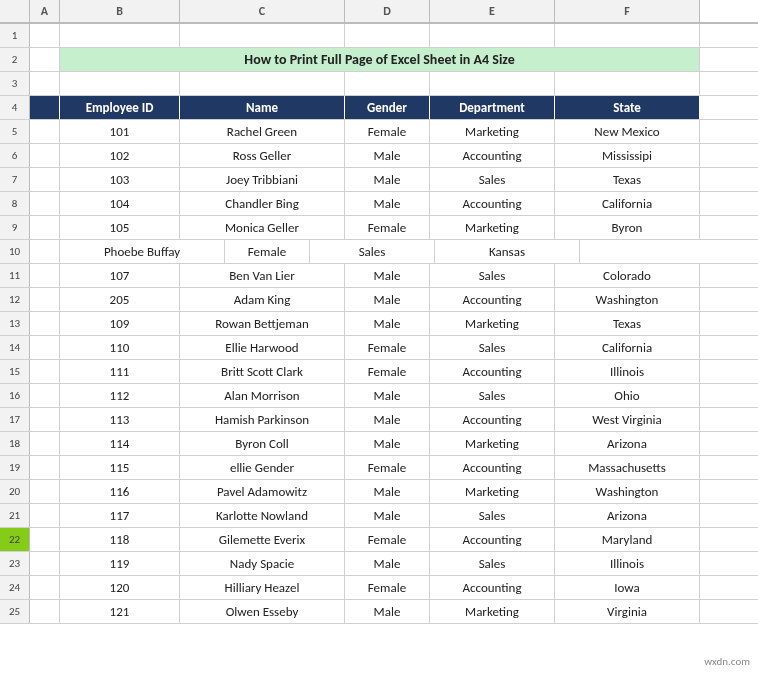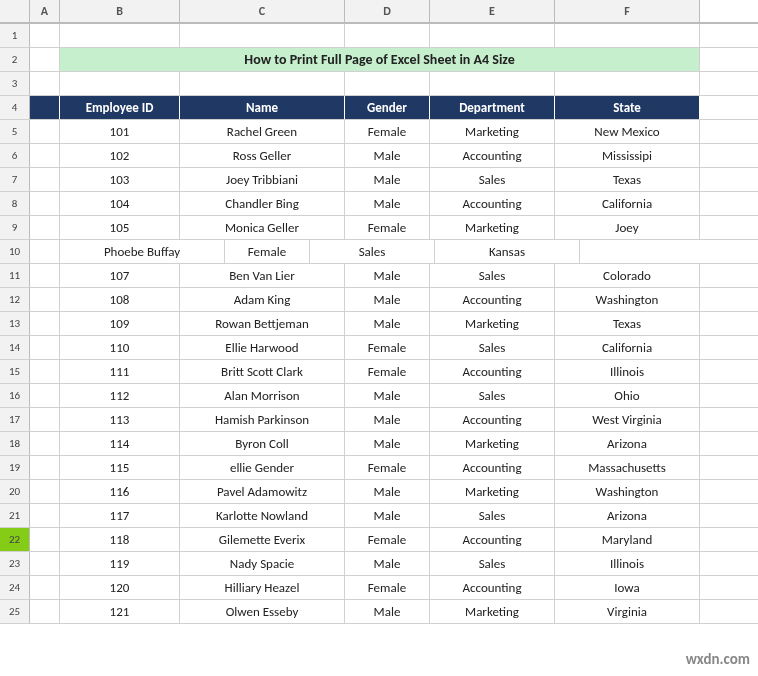--- a/index.html
+++ b/index.html
@@ -216,21 +216,21 @@
         <div class="cell col-e">Accounting</div>
         <div class="cell col-f">California</div>
       </div>
       <div class="grid-row data-row">
         <div class="row-num">9</div>
         <div class="cell col-a"></div>
         <div class="cell col-b">105</div>
         <div class="cell col-c">Monica Geller</div>
         <div class="cell col-d">Female</div>
         <div class="cell col-e">Marketing</div>
-        <div class="cell col-f">Joey</div>
+        <div class="cell col-f">Byron</div>
       </div>
       <div class="grid-row data-row">
         <div class="row-num">10</div>
         <div class="cell col-a"></div>
         <div class="cell col-c">Phoebe Buffay</div>
         <div class="cell col-d">Female</div>
         <div class="cell col-e">Sales</div>
         <div class="cell col-f">Kansas</div>
       </div>
       <div class="grid-row data-row">
@@ -238,21 +238,21 @@
         <div class="cell col-a"></div>
         <div class="cell col-b">107</div>
         <div class="cell col-c">Ben Van Lier</div>
         <div class="cell col-d">Male</div>
         <div class="cell col-e">Sales</div>
         <div class="cell col-f">Colorado</div>
       </div>
       <div class="grid-row data-row">
         <div class="row-num">12</div>
         <div class="cell col-a"></div>
-        <div class="cell col-b">108</div>
+        <div class="cell col-b">205</div>
         <div class="cell col-c">Adam King</div>
         <div class="cell col-d">Male</div>
         <div class="cell col-e">Accounting</div>
         <div class="cell col-f">Washington</div>
       </div>
       <div class="grid-row data-row">
         <div class="row-num">13</div>
         <div class="cell col-a"></div>
         <div class="cell col-b">109</div>
         <div class="cell col-c">Rowan Bettjeman</div>
@@ -364,13 +364,13 @@
         <div class="cell col-a"></div>
         <div class="cell col-b">121</div>
         <div class="cell col-c">Olwen Esseby</div>
         <div class="cell col-d">Male</div>
         <div class="cell col-e">Marketing</div>
         <div class="cell col-f">Virginia</div>
       </div>
     </div>
 </div>
 
-<div style="position: fixed; bottom: 8px; right: 8px; font-size: 15px; color: rgb(136, 136, 136); font-weight: bold;">wxdn.com</div>
+<div style="position: fixed; bottom: 8px; right: 8px; font-size: 11px; color: rgb(136, 136, 136);">wxdn.com</div>
 
 </body></html>

